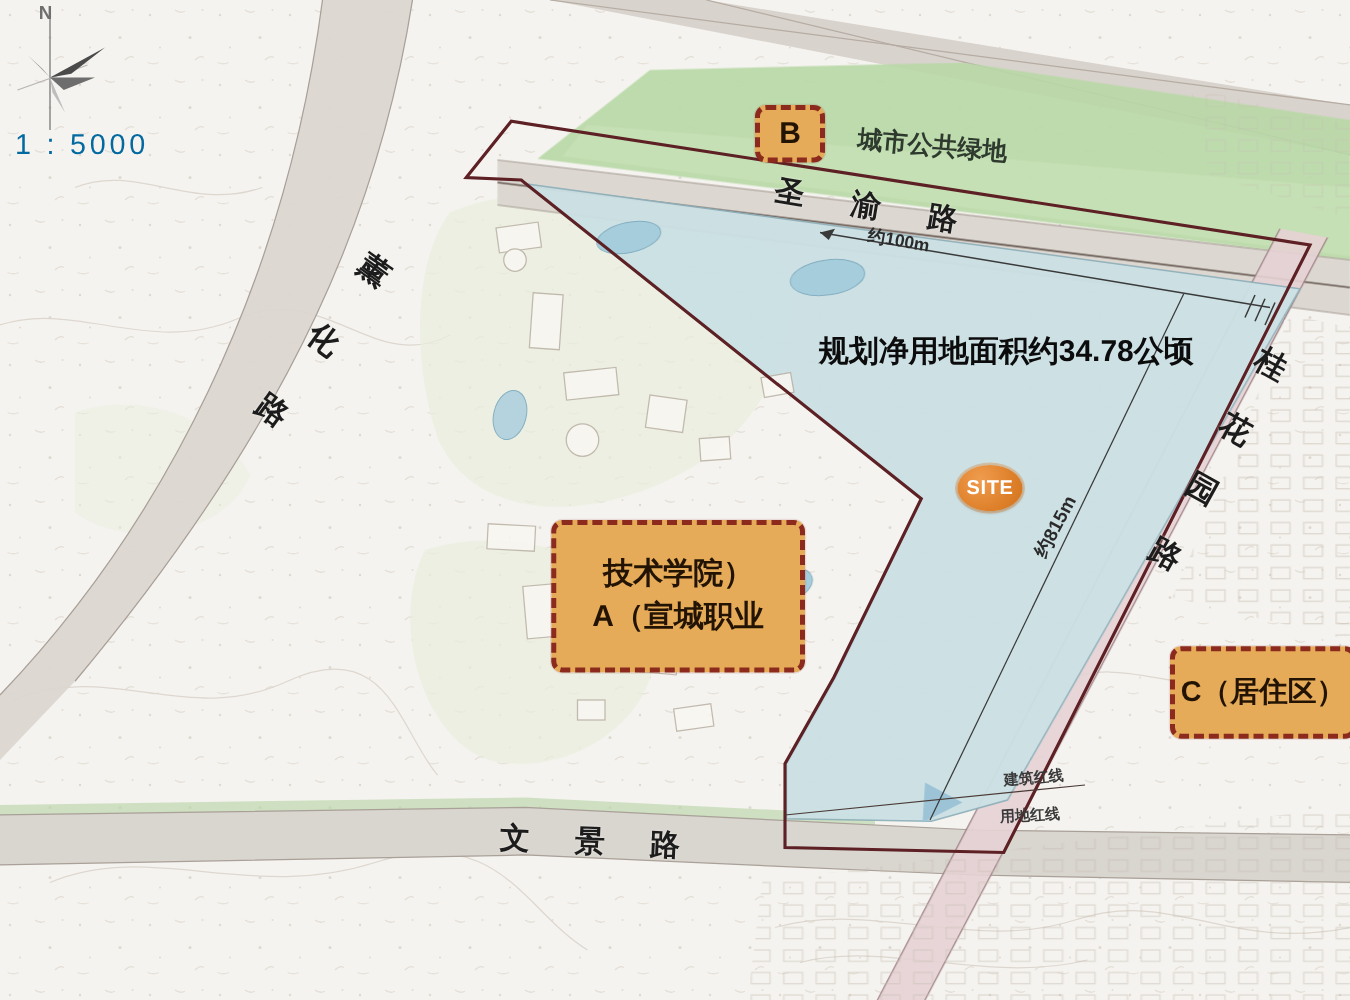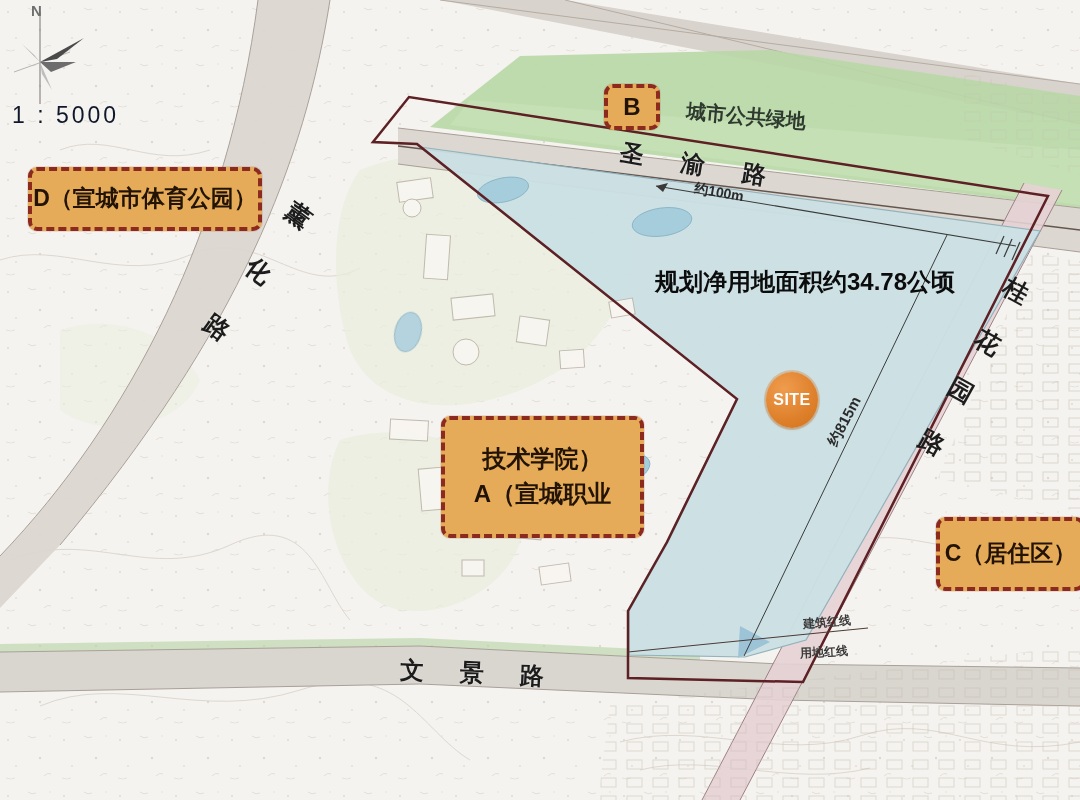--- a/index.html
+++ b/index.html
@@ -35,27 +35,27 @@
     font-size:24px;white-space:nowrap;text-shadow:0 0 2px rgba(245,243,239,.8);
   }
   .road-vert{writing-mode:vertical-rl;}
   .dim-label{position:absolute;color:#2b2b2b;font-weight:bold;white-space:nowrap;}
   .redline-label{position:absolute;color:#3a3a3a;font-size:12px;font-weight:bold;white-space:nowrap;}
   #stats{
     position:absolute;left:610px;top:266px;width:390px;
     text-align:center;color:#0c0c0c;font-weight:bold;font-size:24px;line-height:1.3;
   }
   #site-marker{
-    position:absolute;left:766px;top:372px;width:52px;height:56px;border-radius:50%;
+    position:absolute;left:766px;top:372px;width:52px;height:37px;border-radius:50%;
     background:radial-gradient(circle at 35% 30%,#ef9c4e 0%,var(--site-orange) 65%,#cf731f 100%);
     color:#fff;font-weight:bold;font-size:16px;letter-spacing:.5px;
     display:flex;align-items:center;justify-content:center;
     box-shadow:0 0 0 2px rgba(221,126,40,.35), 0 1px 3px rgba(0,0,0,.25);
   }
-  #scale-label{position:absolute;left:12px;top:102px;color:#0f172a;font-size:23px;letter-spacing:3px;}
+  #scale-label{position:absolute;left:12px;top:102px;color:#0369a1;font-size:23px;letter-spacing:3px;}
   #north-label{position:absolute;left:31px;top:2px;color:#6f6f6f;font-size:15px;font-weight:bold;}
 </style>
 </head>
 <body>
 
 <div id="stage">
 
   <svg id="map-svg" width="1080" height="800" viewBox="0 0 1080 800">
     <defs>
       <pattern id="speckle" width="56" height="56" patternUnits="userSpaceOnUse">
@@ -180,21 +180,20 @@
       <polygon points="40,62 84,38 57,59" fill="#4a4a4a"></polygon>
       <polygon points="40,62 76,62 51,72" fill="#6d6d6d"></polygon>
       <polygon points="40,62 22,44 34,55" fill="#9a9a9a"></polygon>
       <polygon points="40,62 52,90 42,74" fill="#bdbdbd"></polygon>
     </g>
   </svg>
 
   <span id="north-label">N</span>
   <div id="scale-label">1 : 5000</div>
 
-  <div class="label-box" style="left:28px;top:167px;width:226px;height:56px;font-size:23px;">D（宣城市体育公园）</div>
 
   <div class="label-box" style="left:604px;top:84px;width:48px;height:38px;font-size:24px;">B</div>
 
   <div class="label-box" style="left:441px;top:416px;width:195px;height:114px;font-size:24px;">
     <span>技术学院）</span>
     <span>A（宣城职业</span>
   </div>
 
   <div class="label-box" style="left:936px;top:517px;width:141px;height:66px;font-size:23px;">C（居住区）</div>
 

